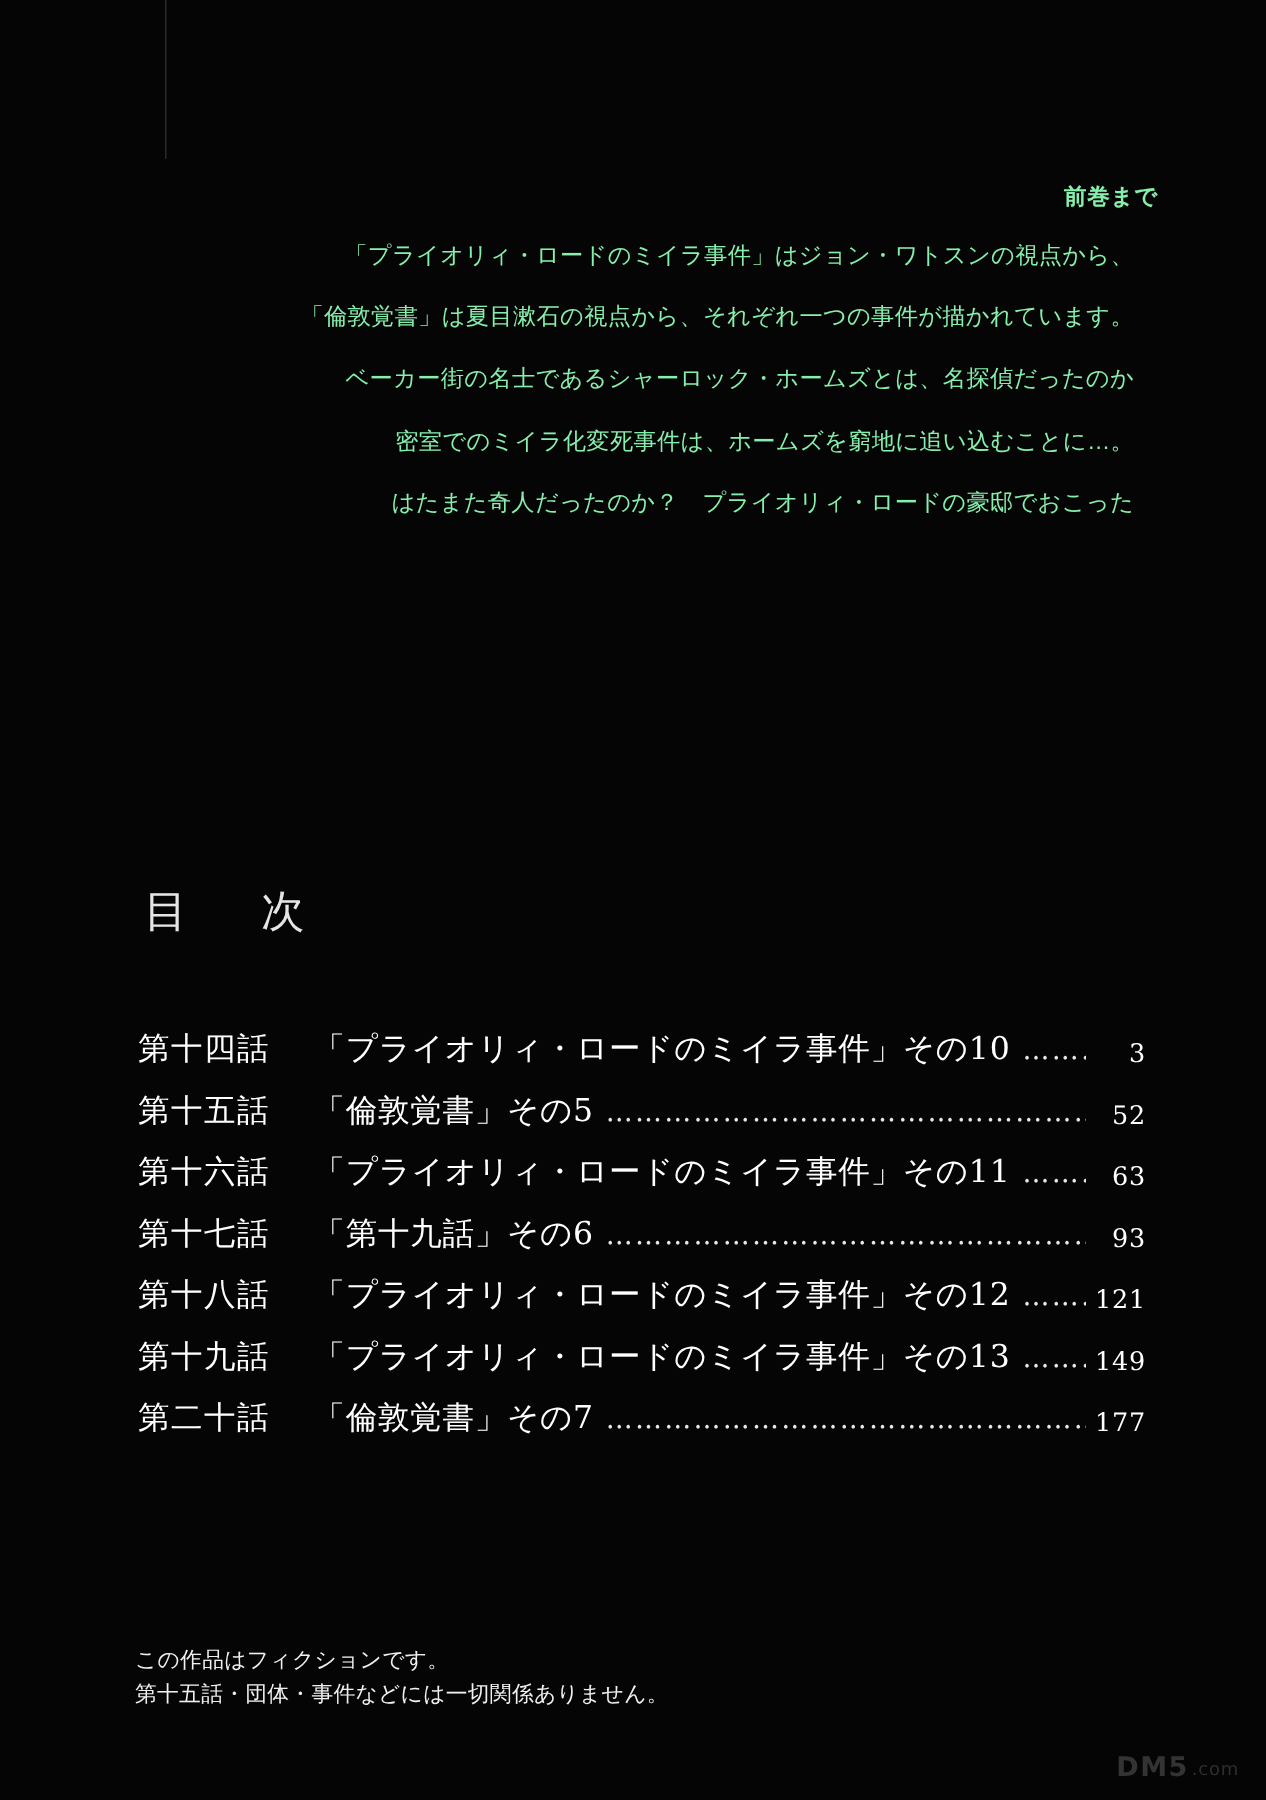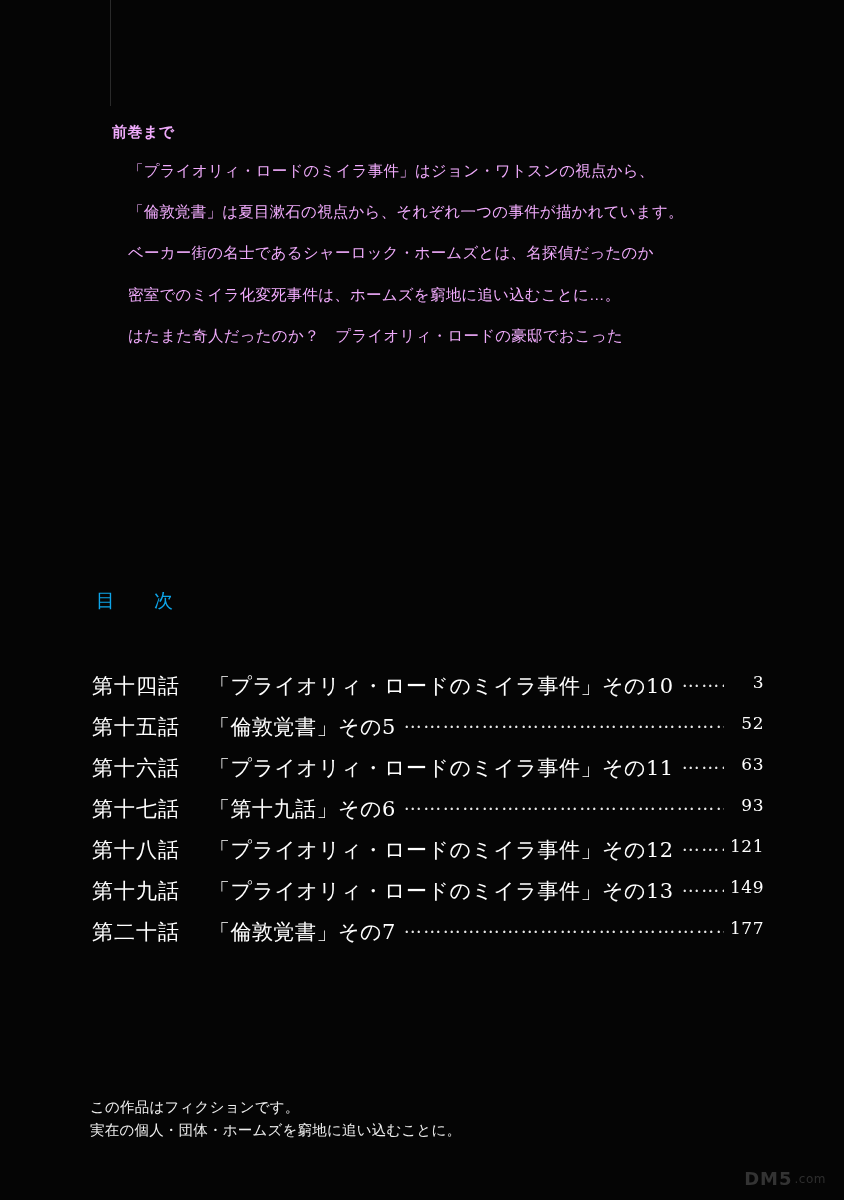--- a/index.html
+++ b/index.html
@@ -31,21 +31,22 @@
     height: 106px;
     background: #2a2a2a;
   }
 
   
   .synopsis {
     position: absolute;
     left: 112px;
     top: 122px;
     width: 660px;
-    color: #f0abfc;
+    color: #86efac;
+    text-align: right;
   }
   .synopsis-heading {
     font-size: 15px;
     font-weight: bold;
     letter-spacing: 0.5px;
     margin: 0 0 3px 0;
     line-height: 1.35;
   }
   .synopsis-line {
     font-size: 15.5px;
@@ -54,34 +55,34 @@
     white-space: nowrap;
     margin: 16px;
   }
 
   
   .toc-title {
     position: absolute;
     left: 96px;
     top: 588px;
     font-family: Liberation Mono, monospace;
-    font-size: 19px;
+    font-size: 29px;
     letter-spacing: 10px;
-    color: #0ea5e9;
+    color: #e5e5e5;
   }
 
   .toc {
     position: absolute;
     left: 92px;
     top: 672px;
     width: 672px;
   }
   .toc-row {
     display: flex;
-    align-items: flex-start;
+    align-items: flex-end;
     font-family: "DejaVu Serif", serif;
     font-size: 21px;
     color: #ffffff;
     height: 41px;
   }
   .toc-chapter {
     flex: 0 0 auto;
     white-space: nowrap;
     letter-spacing: 1px;
   }
@@ -216,21 +217,21 @@
       <span class="toc-chapter">第二十話</span>
       <span class="toc-label">「倫敦覚書」その7</span>
       <span class="toc-leader">………………………………………………………………………………</span>
       <span class="toc-page">177</span>
     </div>
 
   </div>
 
   <div class="disclaimer">
     <p class="disclaimer-line">この作品はフィクションです。</p>
-    <p class="disclaimer-line">実在の個人・団体・ホームズを窮地に追い込むことに。</p>
+    <p class="disclaimer-line">第十五話・団体・事件などには一切関係ありません。</p>
   </div>
 
   <div class="watermark">
     <span class="watermark-main">DM5</span>
     <span class="watermark-suffix">.com</span>
   </div>
 
 </div>
 
 </body></html>

